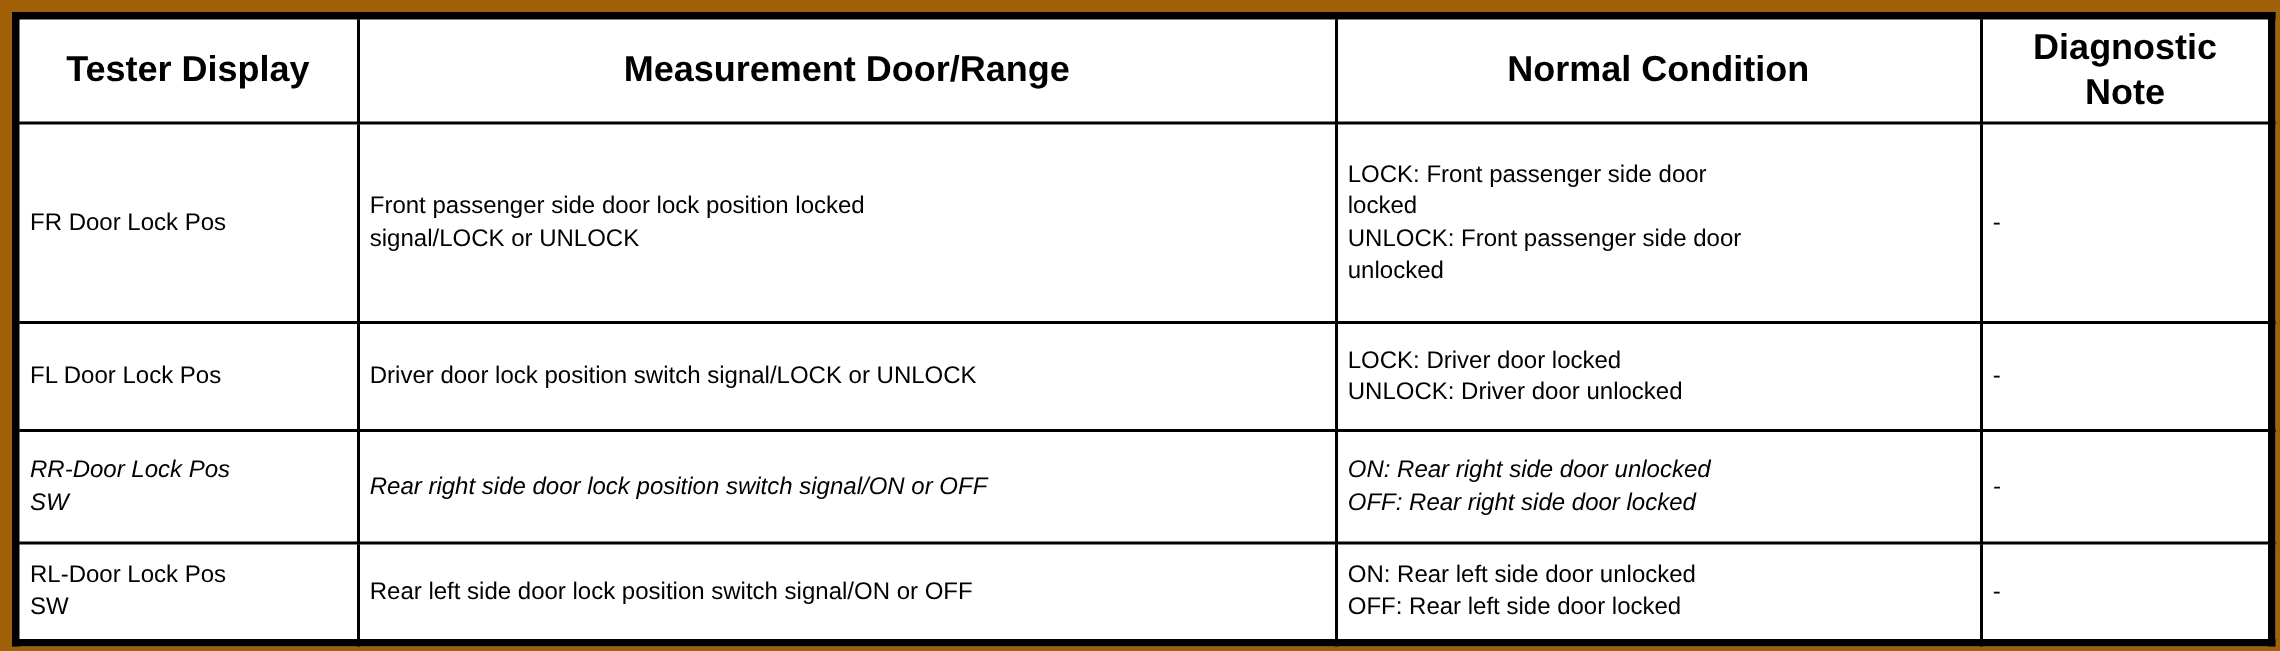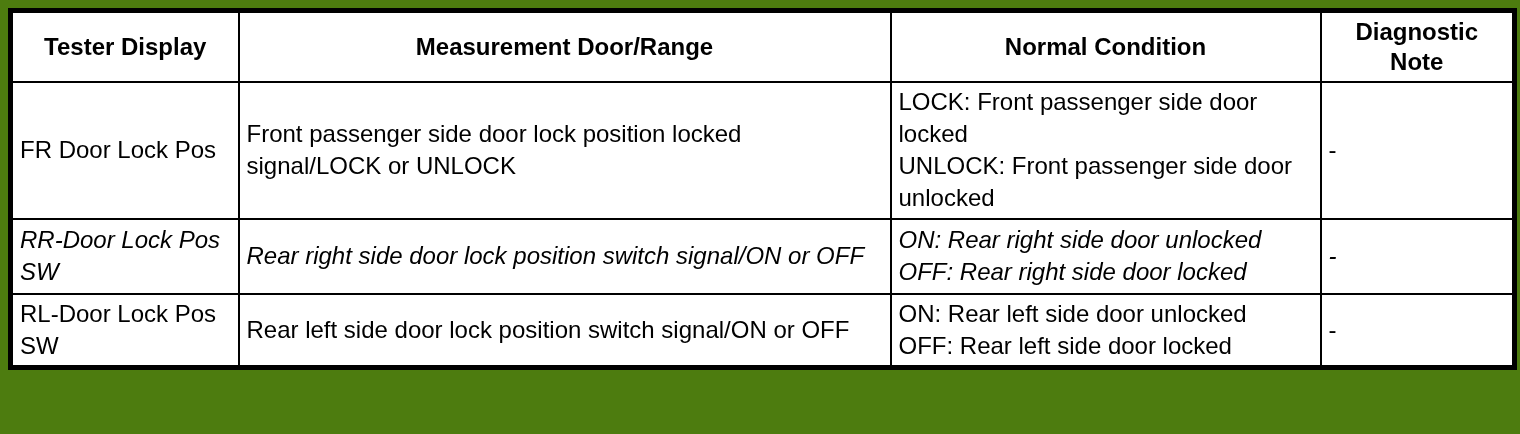--- a/index.html
+++ b/index.html
@@ -8,21 +8,21 @@
     background: #ffffff;
     width: 1520px;
     height: 434px;
     font-family: "Liberation Sans", sans-serif;
     color: #000000;
   }
   .page {
     position: relative;
     width: 1520px;
     height: 434px;
-    background: #4d7c0f;
+    background: #a16207;
     overflow: hidden;
   }
   table.spec {
     position: absolute;
     left: 8px;
     top: 8px;
     width: 1504px;
     border-collapse: collapse;
     table-layout: fixed;
     background: #ffffff;
@@ -36,21 +36,21 @@
   table.spec th {
     font-size: 24px;
     font-weight: bold;
     text-align: center;
     vertical-align: middle;
     line-height: 1.25;
     padding: 4px 6px;
     white-space: pre-line;
   }
   table.spec td {
-    font-size: 24px;
+    font-size: 16px;
     font-weight: normal;
     text-align: left;
     vertical-align: middle;
     line-height: 1.34;
     padding: 3px 4px 3px 7px;
     white-space: pre-line;
     overflow: hidden;
   }
   tr.hdr   { height: 70px; }
   tr.row-0 { height: 133px; }
@@ -86,20 +86,27 @@
       <tr class="row-0">
         <td>FR Door Lock Pos</td>
         <td>Front passenger side door lock position locked
 signal/LOCK or UNLOCK</td>
         <td>LOCK: Front passenger side door
 locked
 UNLOCK: Front passenger side door
 unlocked</td>
         <td>-</td>
       </tr>
+      <tr class="row-1">
+        <td>FL Door Lock Pos</td>
+        <td>Driver door lock position switch signal/LOCK or UNLOCK</td>
+        <td>LOCK: Driver door locked
+UNLOCK: Driver door unlocked</td>
+        <td>-</td>
+      </tr>
       <tr class="row-2">
         <td>RR-Door Lock Pos
 SW</td>
         <td>Rear right side door lock position switch signal/ON or OFF</td>
         <td>ON: Rear right side door unlocked
 OFF: Rear right side door locked</td>
         <td>-</td>
       </tr>
       <tr class="row-3">
         <td>RL-Door Lock Pos

